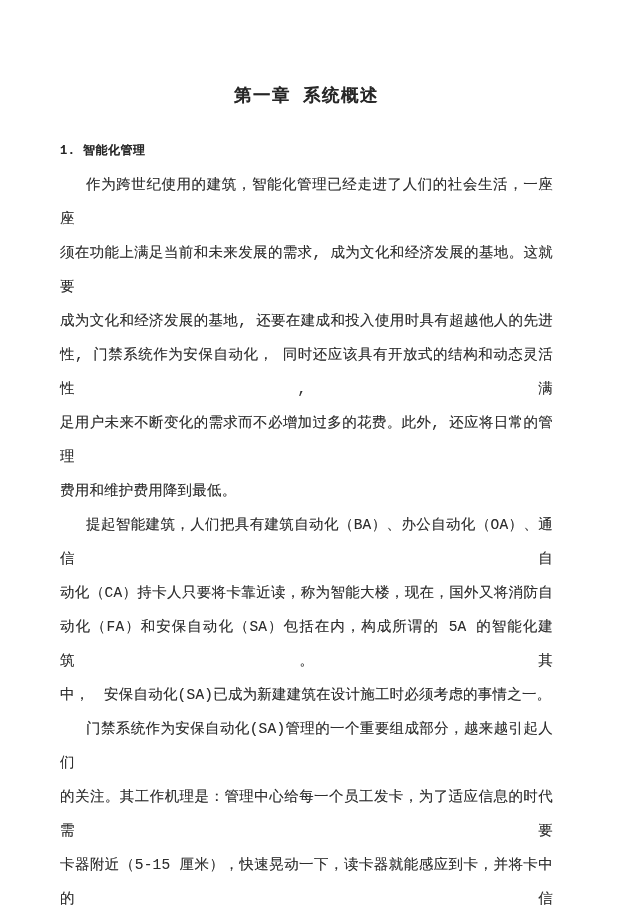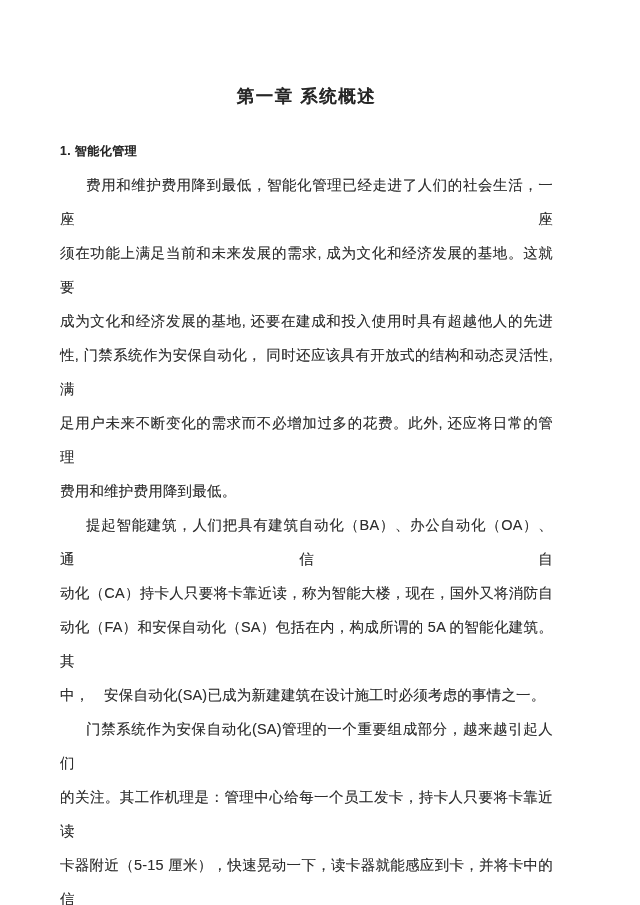--- a/index.html
+++ b/index.html
@@ -7,21 +7,21 @@
     padding: 0;
     background: #ffffff;
   }
   .page {
     position: relative;
     box-sizing: border-box;
     width: 640px;
     height: 905px;
     background: #ffffff;
     padding: 85px 87px 0 60px;
-    font-family: Liberation Sans, sans-serif;
+    font-family: Liberation Mono, monospace;
     color: #2e2e2e;
     overflow: hidden;
   }
   .doc-title {
     text-align: center;
     font-weight: bold;
     font-size: 17.5px;
     line-height: 22px;
     letter-spacing: 1.5px;
     color: #262626;
@@ -54,39 +54,39 @@
 <body>
 
 <div class="page">
 
   <div class="doc-title">第一章  系统概述</div>
 
   <div>
     <div class="heading h-first">1.  智能化管理</div>
 
     <div class="para p-first">
-      <div class="line first">费用和维护费用降到最低，智能化管理已经走进了人们的社会生活，一座座</div>
+      <div class="line first">作为跨世纪使用的建筑，智能化管理已经走进了人们的社会生活，一座座</div>
       <div class="line">须在功能上满足当前和未来发展的需求, 成为文化和经济发展的基地。这就要</div>
       <div class="line">成为文化和经济发展的基地, 还要在建成和投入使用时具有超越他人的先进</div>
       <div class="line">性, 门禁系统作为安保自动化， 同时还应该具有开放式的结构和动态灵活性, 满</div>
       <div class="line">足用户未来不断变化的需求而不必增加过多的花费。此外, 还应将日常的管理</div>
       <div class="line last">费用和维护费用降到最低。</div>
     </div>
 
     <div class="para">
       <div class="line first">提起智能建筑，人们把具有建筑自动化（BA）、办公自动化（OA）、通信自</div>
       <div class="line">动化（CA）持卡人只要将卡靠近读，称为智能大楼，现在，国外又将消防自</div>
       <div class="line">动化（FA）和安保自动化（SA）包括在内，构成所谓的 5A 的智能化建筑。其</div>
       <div class="line last">中，　安保自动化(SA)已成为新建建筑在设计施工时必须考虑的事情之一。</div>
     </div>
   </div>
 
   <div>
 
     <div class="para">
       <div class="line first">门禁系统作为安保自动化(SA)管理的一个重要组成部分，越来越引起人们</div>
-      <div class="line">的关注。其工作机理是：管理中心给每一个员工发卡，持卡人只要将卡靠近读</div>
+      <div class="line">的关注。其工作机理是：管理中心给每一个员工发卡，为了适应信息的时代需要</div>
       <div class="line">卡器附近（5-15 厘米），快速晃动一下，读卡器就能感应到卡，并将卡中的信</div>
 
     </div>
   </div>
 
 </div>
 
 </body></html>

